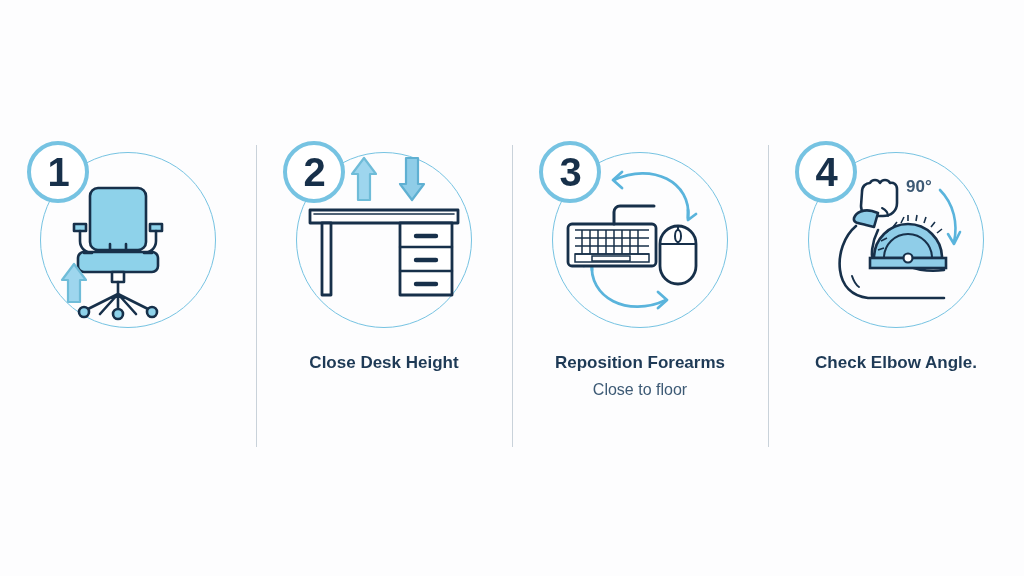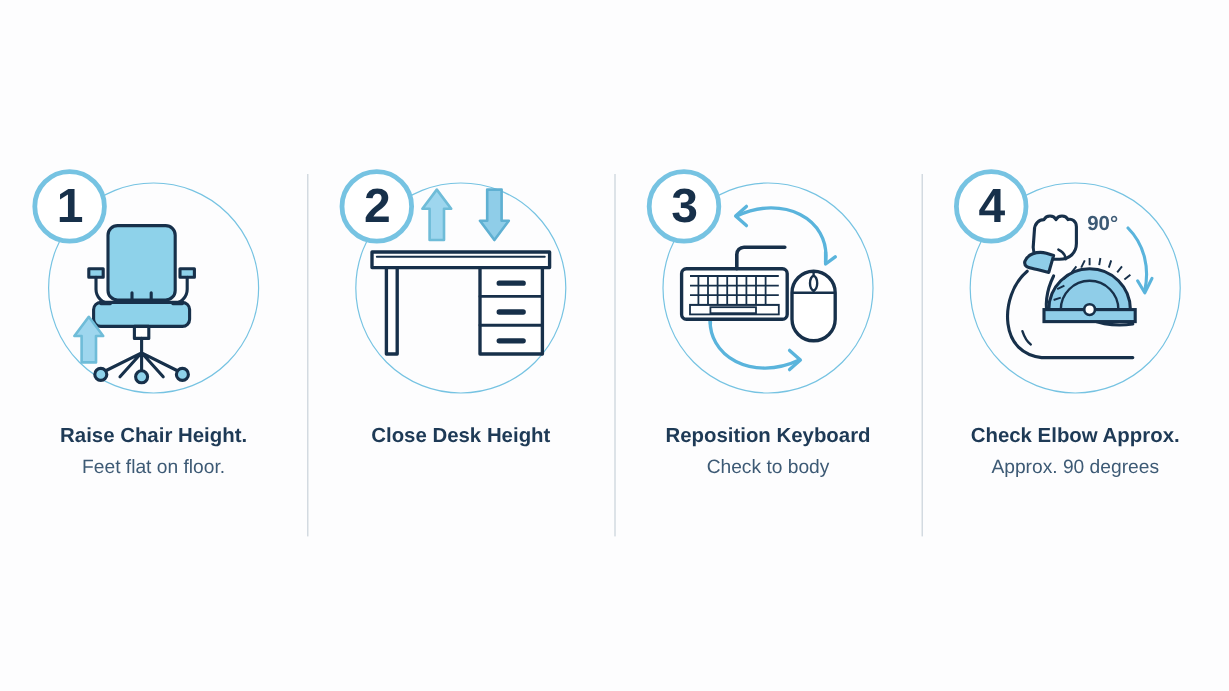--- a/index.html
+++ b/index.html
@@ -121,24 +121,20 @@
           <g>
             <path d="M22 128 L34 112 L46 128 L40 128 L40 150 L28 150 L28 128 Z" fill="#9ed6ee" stroke="#6fbcd8" stroke-width="2.2" stroke-linejoin="round"></path>
           </g>
         </svg>
 
         <div class="badge">
           <span class="badge-num">1</span>
         </div>
       </div>
 
-      <div class="caption">
-        <div class="cap-title">Raise Chair Height.</div>
-        <div class="cap-line">Feet flat on floor.</div>
-      </div>
     </div>
 
     <div class="step">
       <div class="divider"></div>
 
       <div class="circle-wrap">
         <div class="big-circle"></div>
 
         <svg class="art" viewBox="0 0 176 176">
 
@@ -212,22 +208,22 @@
             <ellipse cx="126" cy="84" rx="3" ry="6" fill="#ffffff" stroke-width="2"></ellipse>
           </g>
         </svg>
 
         <div class="badge">
           <span class="badge-num">3</span>
         </div>
       </div>
 
       <div class="caption">
-        <div class="cap-title">Reposition Keyboard</div>
-        <div class="cap-line">Check to body</div>
+        <div class="cap-title">Reposition Forearms</div>
+        <div class="cap-line">Close to floor</div>
       </div>
     </div>
 
     <div class="step">
       <div class="divider"></div>
 
       <div class="circle-wrap">
         <div class="big-circle"></div>
 
         <svg class="art" viewBox="0 0 176 176">
@@ -261,19 +257,18 @@
             <path d="M140 82 L146 92 L152 80"></path>
           </g>
         </svg>
 
         <div class="badge">
           <span class="badge-num">4</span>
         </div>
       </div>
 
       <div class="caption">
-        <div class="cap-title">Check Elbow Approx.</div>
-        <div class="cap-line">Approx. 90 degrees</div>
+        <div class="cap-title">Check Elbow Angle.</div>
       </div>
     </div>
 
   </div>
 </div>
 
 </body></html>

